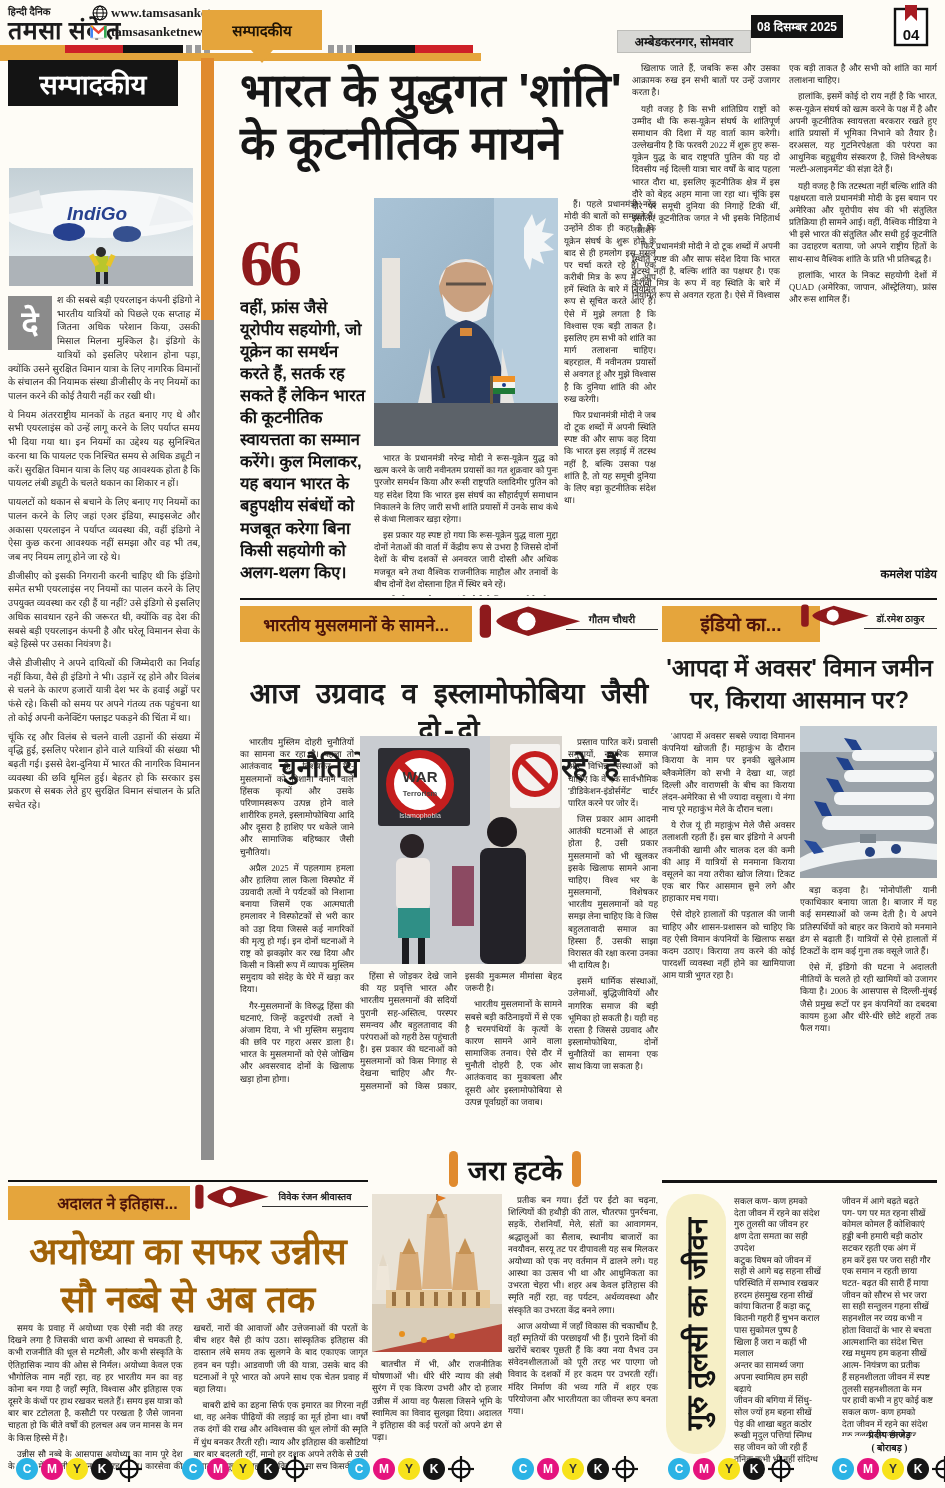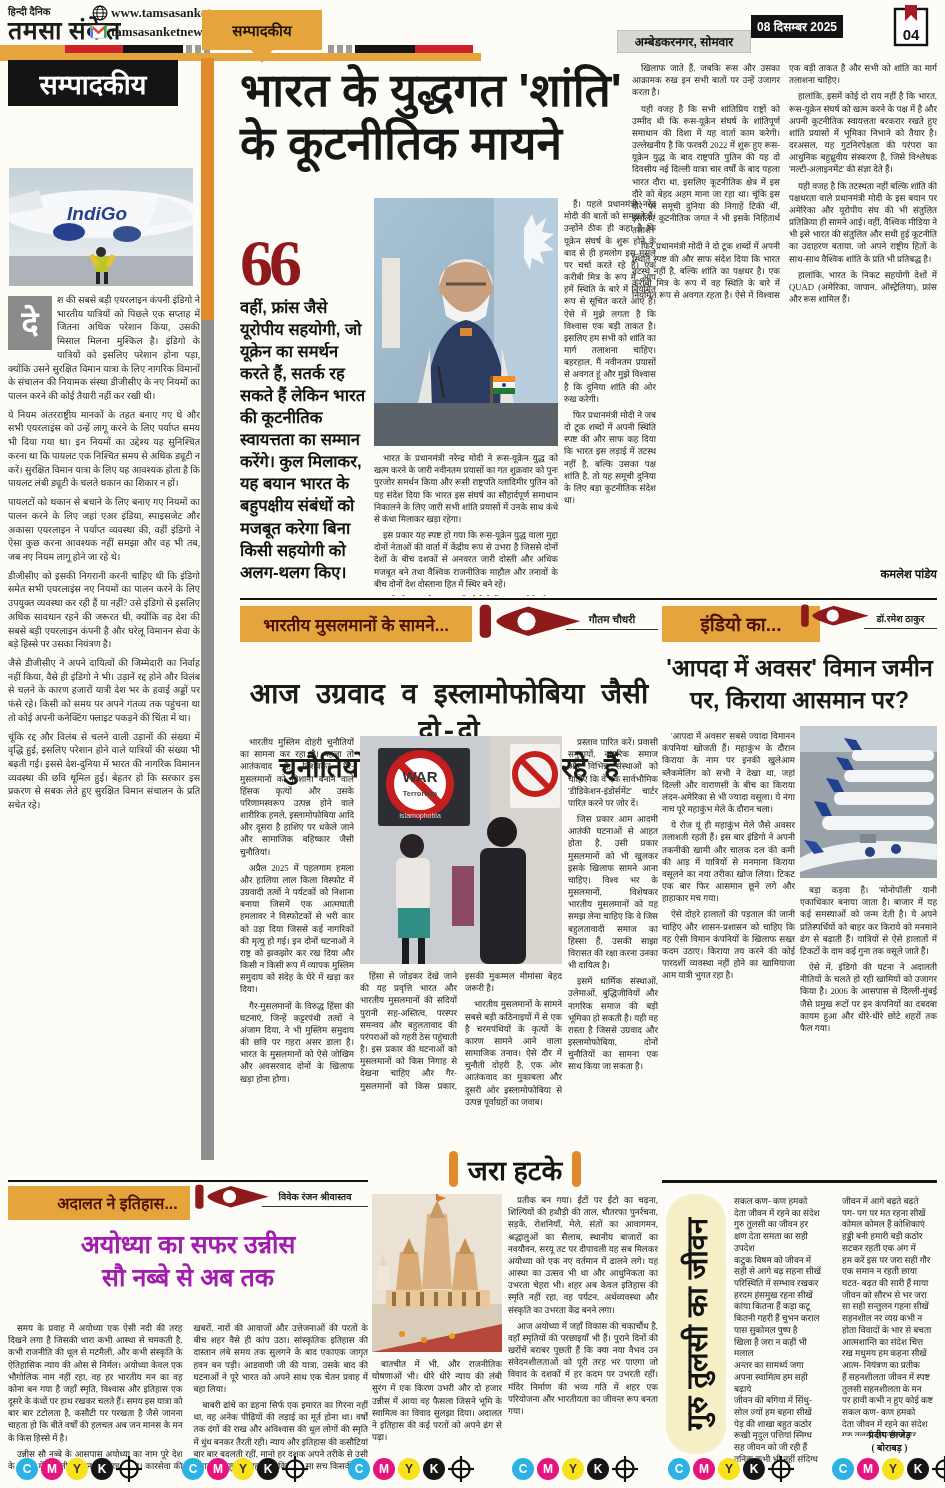--- a/index.html
+++ b/index.html
@@ -43,21 +43,21 @@
   .body-sm p { margin-bottom:4px; text-indent:9px; }
 
   .lead-headline { font-weight:bold; font-size:46px; line-height:1.16; color:#171717; }
   .quote-mark { color:#8E1A1C; font-size:66px; font-weight:bold; line-height:.75;
                 font-family:"Liberation Serif",serif; letter-spacing:-4px;}
   .pull-quote { font-weight:bold; font-size:16.5px; line-height:1.34; color:#141414; }
   .byline { font-weight:bold; font-size:11.5px; text-align:right; color:#111; }
 
   .mid-headline { font-weight:bold; font-size:28px; line-height:1.32; text-align:center; color:#1b1b1b;}
   .av-headline  { font-weight:bold; font-size:23.5px; line-height:1.38; text-align:center; color:#1b1b1b;}
-  .ay-headline  { font-weight:bold; font-size:25px; line-height:1.3; text-align:center; color:#a21caf;}
+  .ay-headline  { font-weight:bold; font-size:37px; line-height:1.3; text-align:center; color:#a16207;}
 
   .rule { background:#141414; }
 
   
   .jh-wrap { display:flex; align-items:center; justify-content:center; gap:10px; }
   .jh-bar  { width:9px; height:36px; background:#E08A2E; border-radius:5px; }
   .jh-text { font-weight:bold; font-size:27px; color:#141414; }
 
   
   .poem-bar { background:#F6EFC6; border-radius:28px; display:flex; align-items:center; justify-content:center; }

